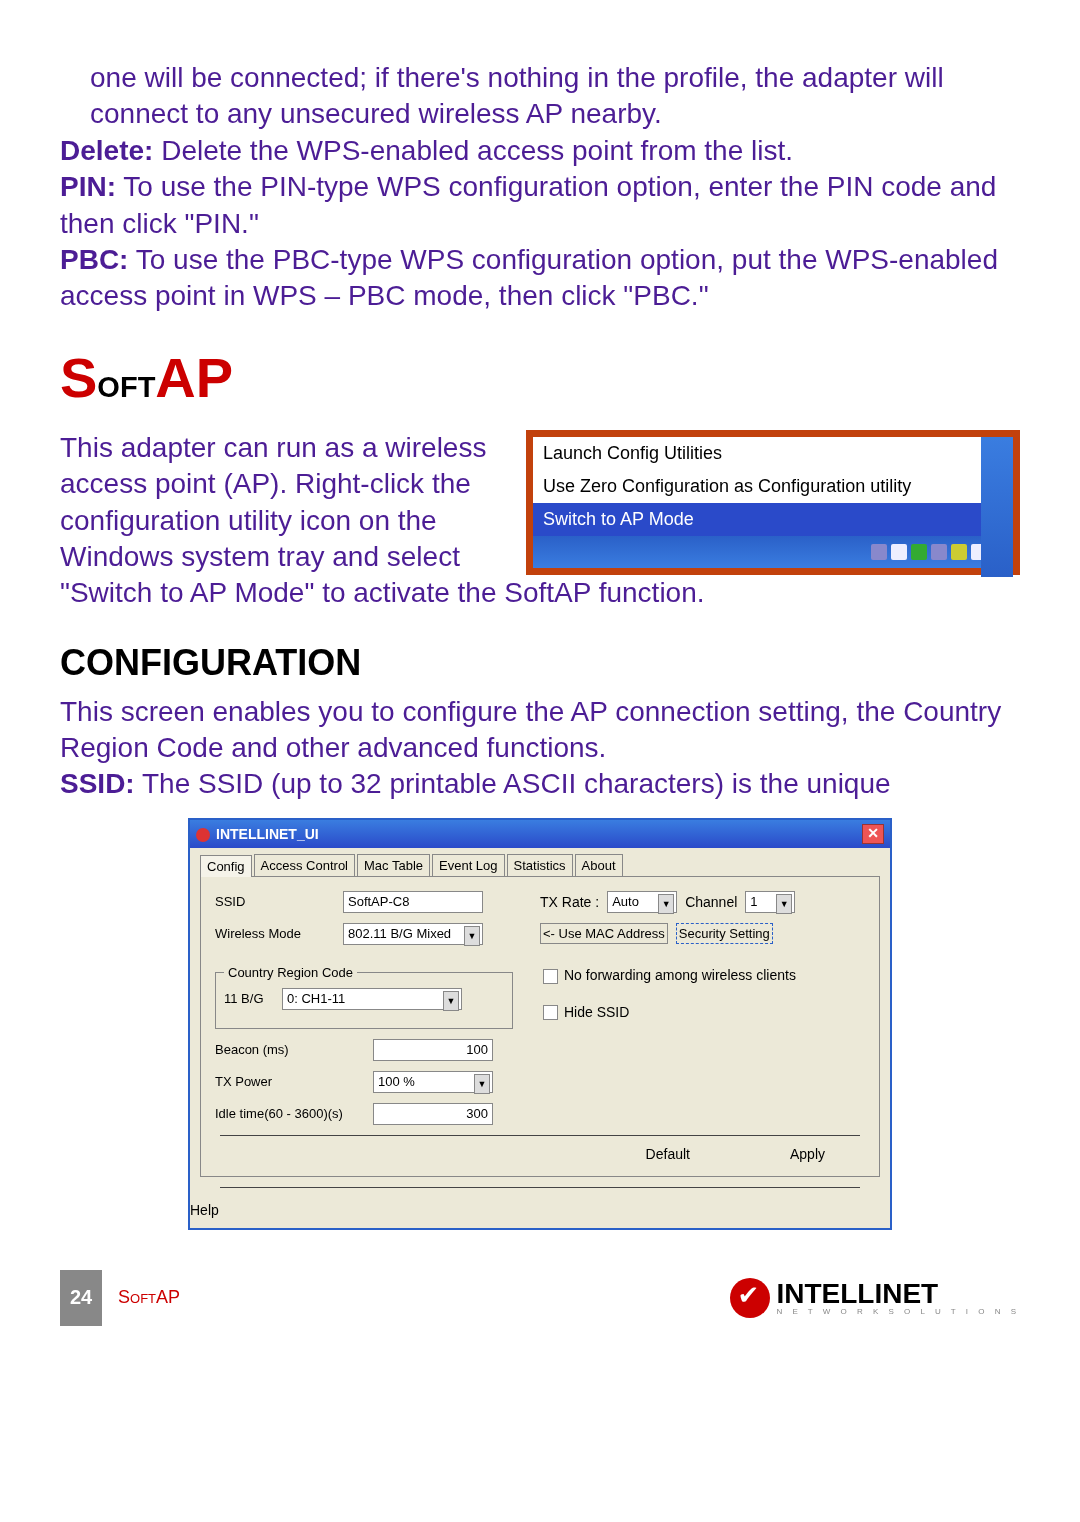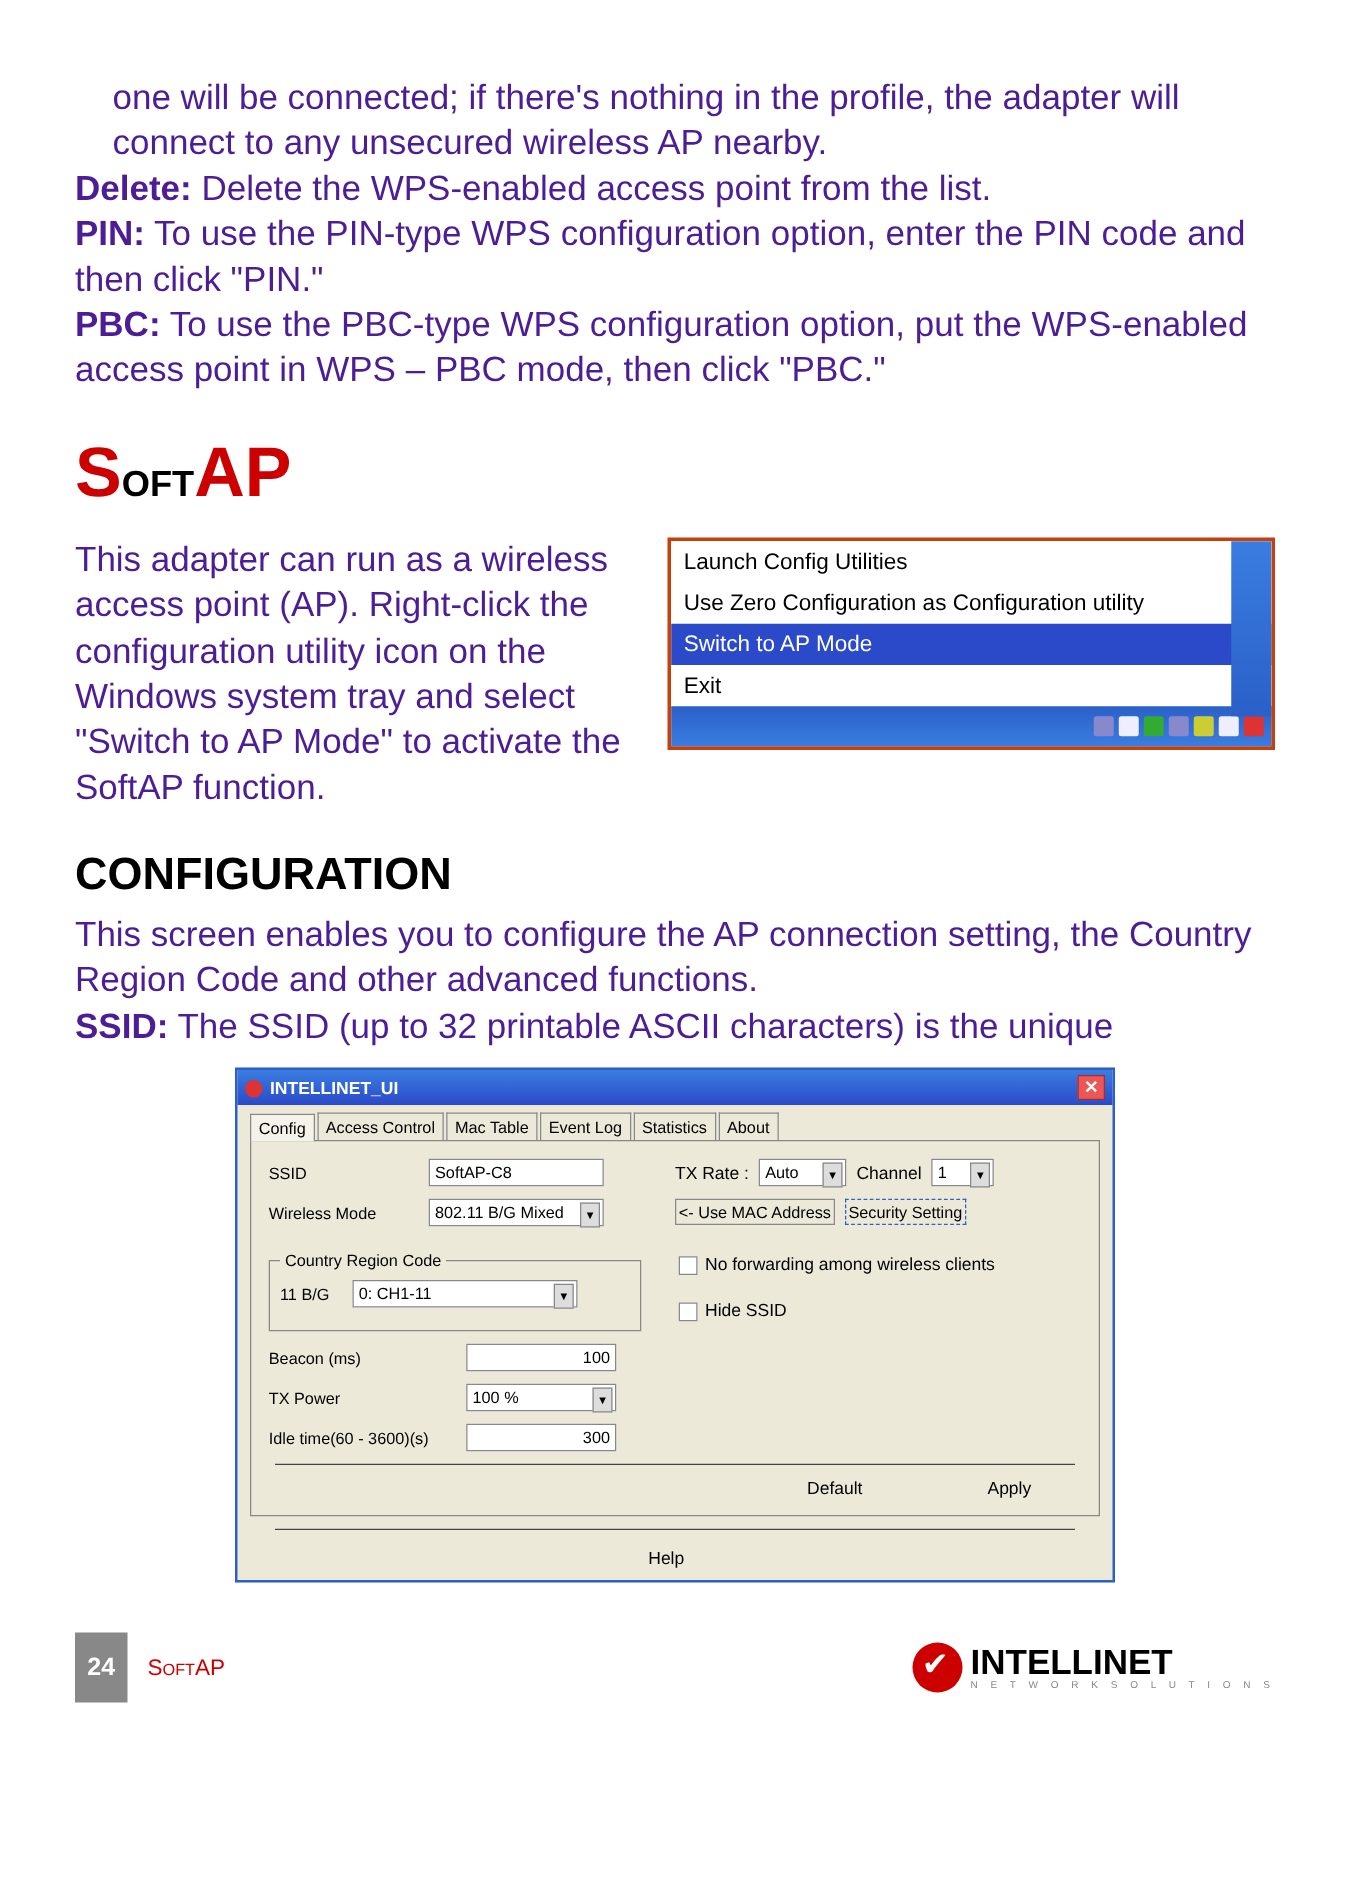--- a/index.html
+++ b/index.html
@@ -32,21 +32,21 @@
   .section-title .black { color: #000; }
   .subsection-title {
     font-size: 36px;
     font-weight: bold;
     margin: 30px 0 10px 0;
   }
   .float-right-img {
     float: right;
     width: 480px;
     margin-left: 15px;
-    border: 3px solid #c2410c;
+    border: 7px solid #c2410c;
   }
   
   .ctx-menu {
     background: #fff;
     font-size: 18px;
     color: #000;
     font-family: Tahoma, Arial, sans-serif;
   }
   .ctx-menu .item {
     padding: 6px 10px;
@@ -167,21 +167,21 @@
     width: 13px; height: 13px;
     border: 1px solid #888;
     background: #fff;
     display: inline-block;
     vertical-align: middle;
     margin-right: 6px;
   }
   .right-col { margin-left: 30px; }
   .two-col { display: flex; justify-content: space-between; align-items: flex-start; }
   .btnrow { display: flex; justify-content: flex-end; gap: 100px; padding-right: 40px; margin-top: 10px; }
-  .helprow { display: flex; justify-content: center; padding: 6px 14px 10px 0; }
+  .helprow { display: flex; justify-content: flex-start; padding: 6px 14px 10px 0; }
   hr.section { border: none; border-top: 1px solid #444; margin: 8px auto; width: 640px; }
 
   .footer {
     display: flex;
     justify-content: space-between;
     align-items: center;
     margin-top: 40px;
   }
   .pagenum {
     background: #888;
@@ -240,21 +240,20 @@
   <div class="section-title">
     <span class="red">S</span><span class="black" style="font-size:42px">oft</span><span class="red">AP</span>
   </div>
 
   <div class="clearfix">
     <div class="float-right-img">
       <div class="ctx-menu">
         <div class="item">Launch Config Utilities</div>
         <div class="item">Use Zero Configuration as Configuration utility</div>
         <div class="item hi">Switch to AP Mode</div>
-        <div class="item">Exit</div>
       </div>
       <div class="tray">
         <div class="ic"></div>
         <div class="ic wht"></div>
         <div class="ic grn"></div>
         <div class="ic"></div>
         <div class="ic yel"></div>
         <div class="ic wht"></div>
         <div class="ic red"></div>
       </div>

